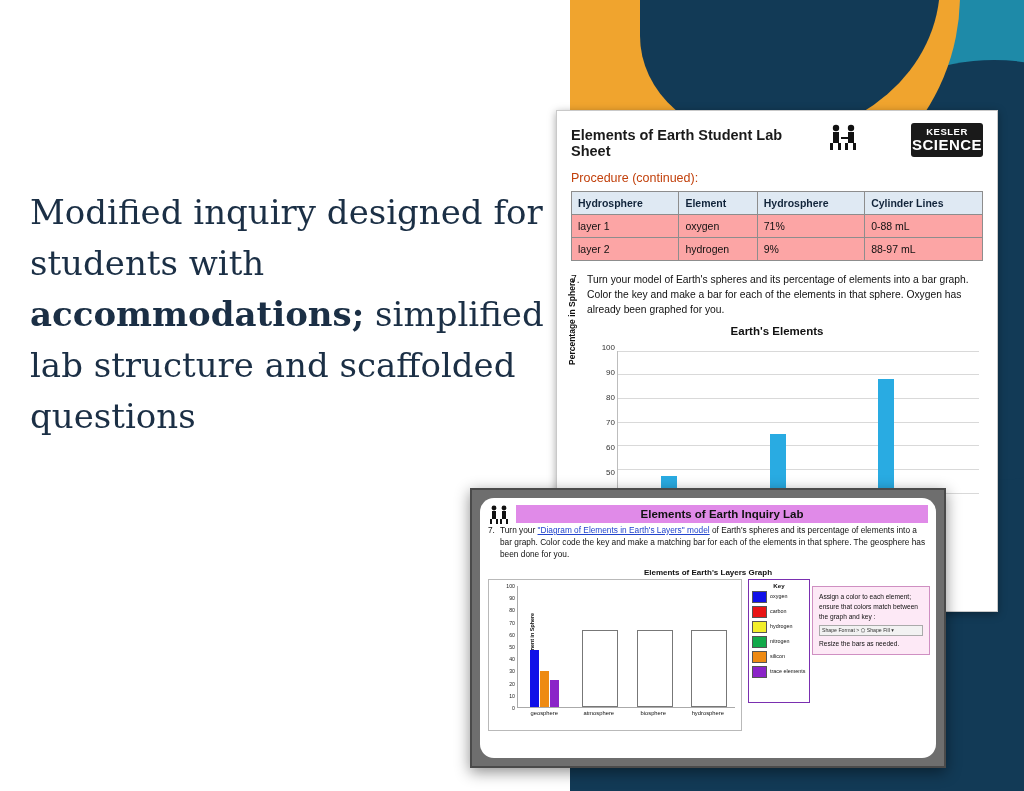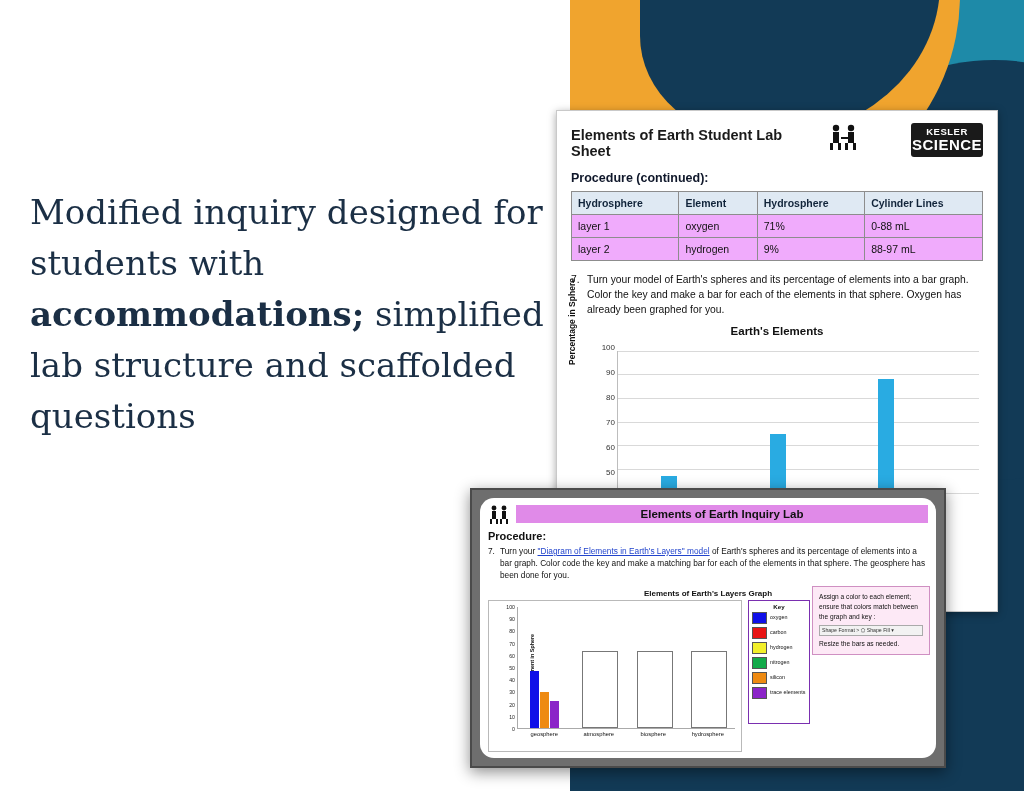--- a/index.html
+++ b/index.html
@@ -70,31 +70,31 @@
     font-weight:bold;font-size:14.5px;color:#1a1a1a;flex:1;padding-top:4px;
   }
   .ls-people{width:34px;height:28px;margin-right:6px;}
   .ks-logo{
     width:72px;height:34px;background:#1a1a1a;border-radius:3px;
     color:#fff;display:flex;flex-direction:column;justify-content:center;align-items:center;
     line-height:1.05;
   }
   .ks-logo .l1{font-size:9.5px;font-weight:bold;letter-spacing:.5px;}
   .ks-logo .l2{font-size:15px;font-weight:bold;letter-spacing:.5px;}
-  .ls-sub{font-weight:bold;font-size:12.5px;margin:12px 14px 6px 14px;color:#0f172a;}
+  .ls-sub{font-weight:normal;font-size:12.5px;margin:12px 14px 6px 14px;color:#c2410c;}
   table.ls-table{
     border-collapse:collapse;margin:0 14px;width:calc(100% - 28px);
     font-size:10.5px;
   }
   table.ls-table th{
     background:#dfe9f3;border:1px solid #8d8d8d;text-align:left;
     padding:5px 6px;font-weight:bold;font-size:10.5px;color:#11243a;
   }
   table.ls-table td{
-    border:1px solid #8d8d8d;padding:5px 6px;color:#111;background:#f0abfc;
+    border:1px solid #8d8d8d;padding:5px 6px;color:#111;background:#fca5a5;
   }
   .ls-step{
     margin:12px 14px 0 14px;font-size:10.3px;line-height:1.45;color:#111;
     display:flex;
   }
   .ls-step .num{width:16px;flex:none;}
   .ls-chart-title{
     text-align:center;font-weight:bold;font-size:11.5px;margin-top:7px;color:#111;
   }
   
@@ -281,21 +281,20 @@
           <rect x="8" y="15" width="2" height="5" fill="#111"></rect>
           <circle cx="16" cy="4" r="2.4" fill="#111"></circle>
           <rect x="14" y="7" width="4" height="8" fill="#111"></rect>
           <rect x="12" y="15" width="2" height="5" fill="#111"></rect>
           <rect x="18" y="15" width="2" height="5" fill="#111"></rect>
         </svg>
       </div>
       <div class="inq-banner">Elements of Earth Inquiry Lab</div>
     </div>
 
-    <div class="inq-proc">Procedure:</div>
 
     <div class="inq-step">
       <span class="num">7.</span>
       <span><span>Turn your </span><a href="#">"Diagram of Elements in Earth's Layers" model</a><span> of Earth's spheres and its percentage of elements into a bar graph. Color code the key and make a matching bar for each of the elements in that sphere. The geosphere has been done for you.</span></span>
     </div>
 
     <div class="inq-chart-title">Elements of Earth's Layers Graph</div>
 
     <div class="inq-body">
       <div class="inq-chartbox">

